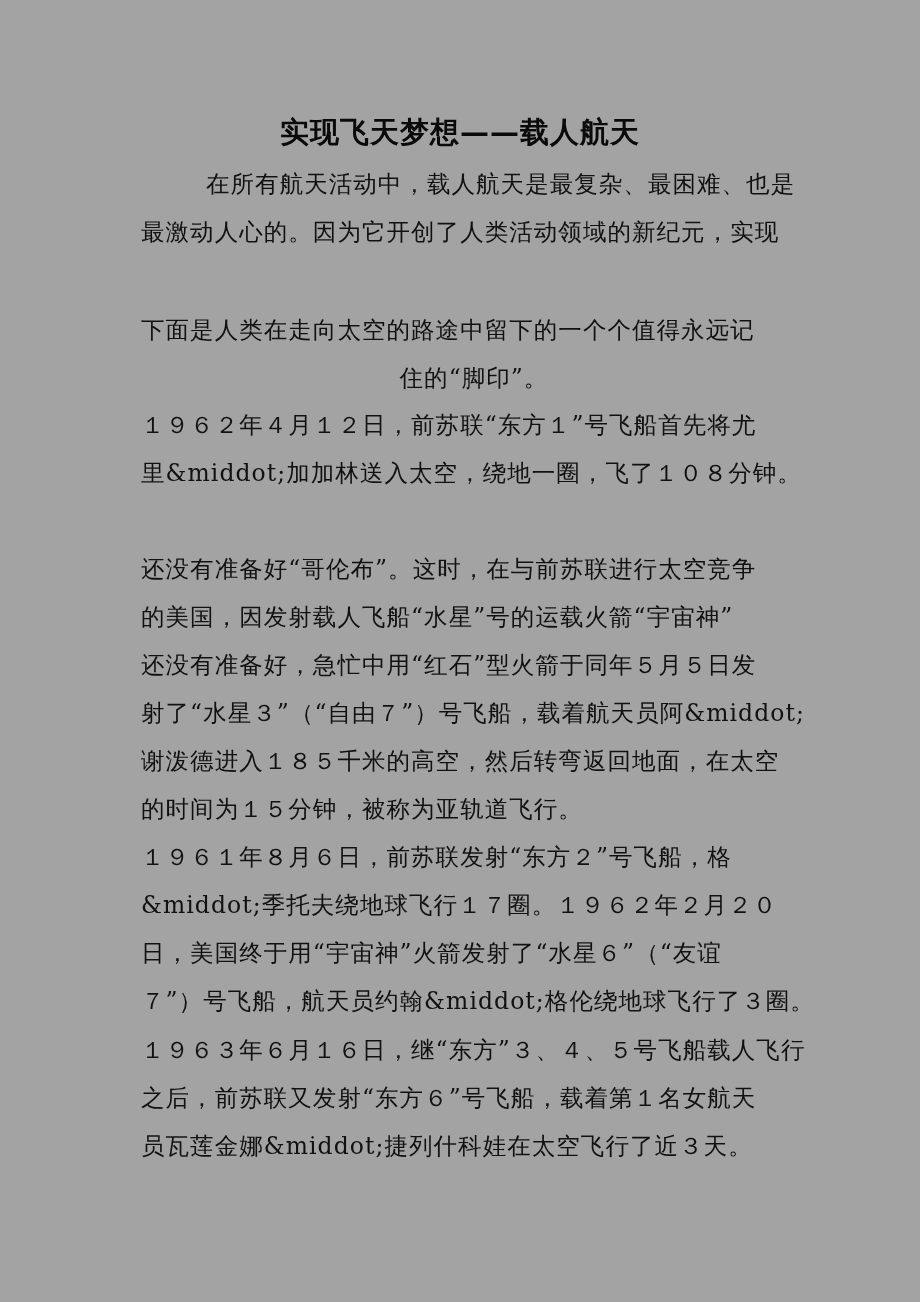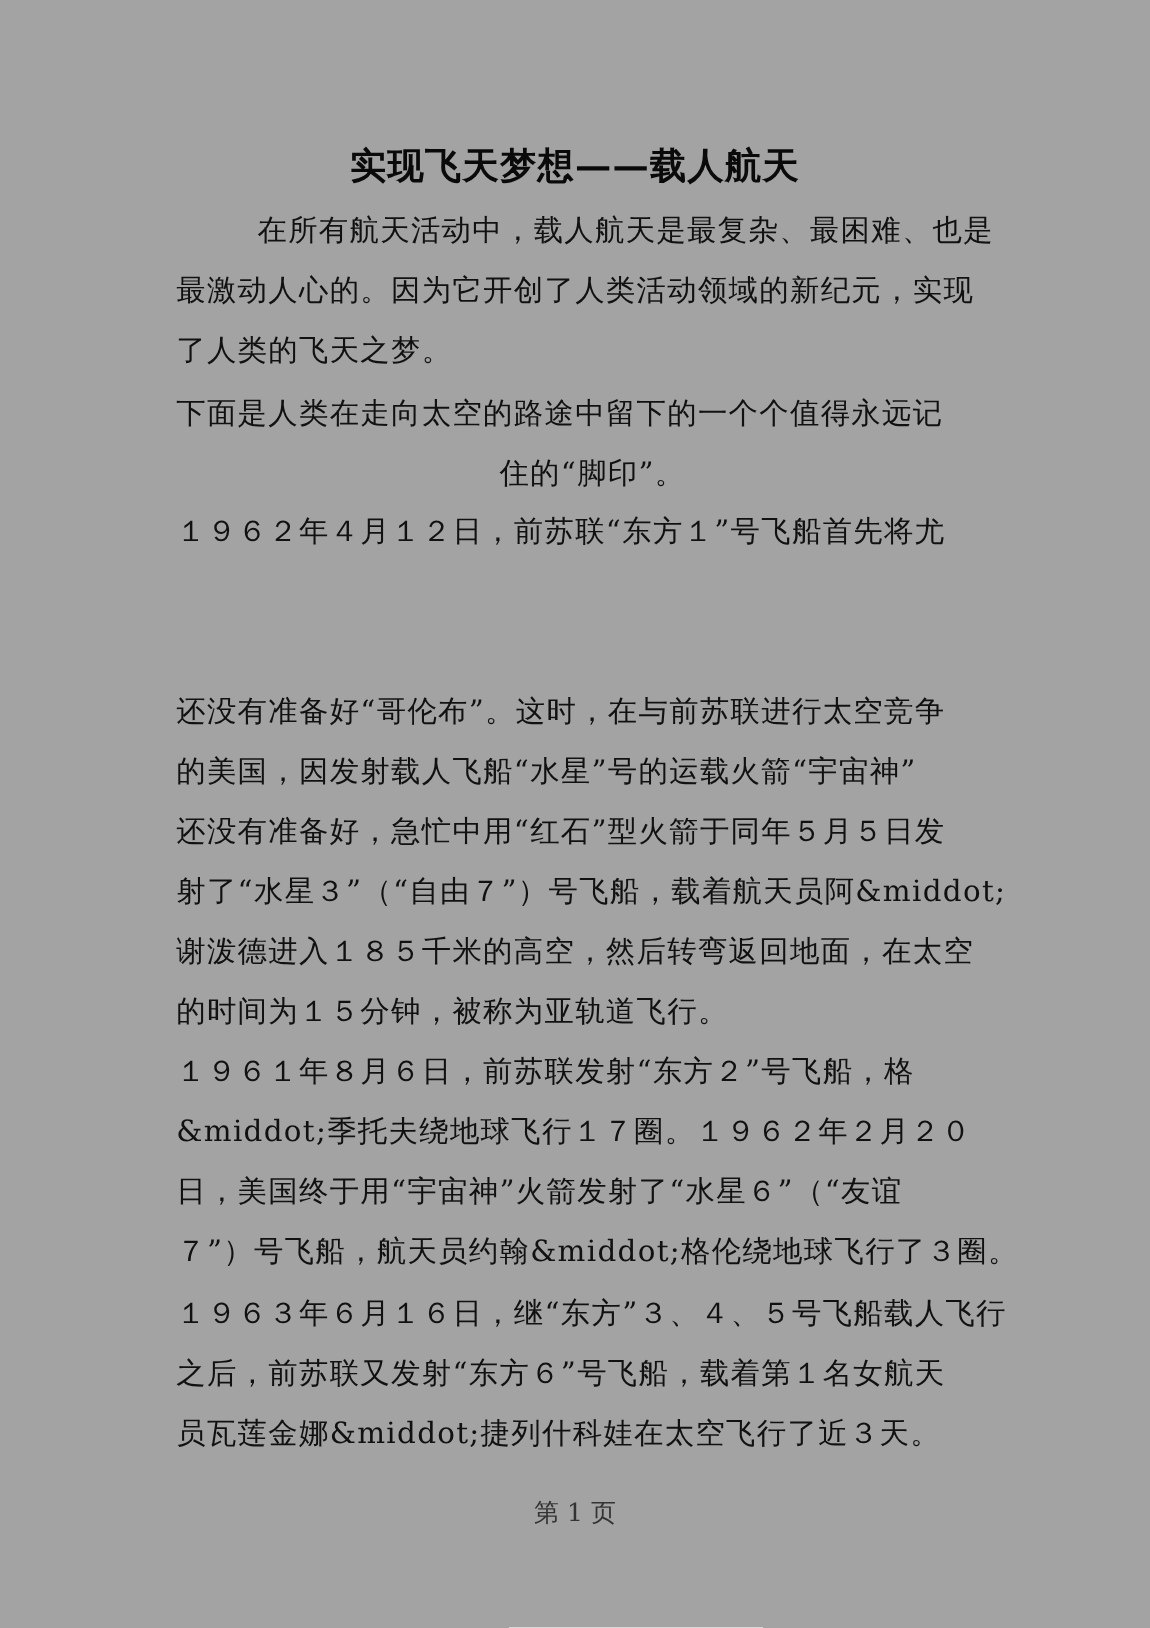--- a/index.html
+++ b/index.html
@@ -16,36 +16,35 @@
             text-align: center; font-size: 20px; color: #333; }
 </style>
 </head>
 <body>
 
 <div class="page">
   <div class="title">实现飞天梦想——载人航天</div>
 
   <div class="line indent" style="top:160px">在所有航天活动中，载人航天是最复杂、最困难、也是</div>
   <div class="line" style="top:208px">最激动人心的。因为它开创了人类活动领域的新纪元，实现</div>
-  <div class="line" style="top:256px">了人类的飞天之梦。</div>
 
   <div class="line" style="top:306px">下面是人类在走向太空的路途中留下的一个个值得永远记</div>
   <div class="line slight" style="top:354px">住的“脚印”。</div>
 
   <div class="line" style="top:401px">１９６２年４月１２日，前苏联“东方１”号飞船首先将尤</div>
+  <div class="line" style="top:449px">里&amp;middot;加加林送入太空，绕地一圈，飞了１０８分钟。</div>
   <div class="line" style="top:545px">还没有准备好“哥伦布”。这时，在与前苏联进行太空竞争</div>
   <div class="line" style="top:593px">的美国，因发射载人飞船“水星”号的运载火箭“宇宙神”</div>
   <div class="line" style="top:641px">还没有准备好，急忙中用“红石”型火箭于同年５月５日发</div>
   <div class="line" style="top:689px">射了“水星３”（“自由７”）号飞船，载着航天员阿&amp;middot;</div>
   <div class="line" style="top:737px">谢泼德进入１８５千米的高空，然后转弯返回地面，在太空</div>
   <div class="line" style="top:785px">的时间为１５分钟，被称为亚轨道飞行。</div>
 
   <div class="line" style="top:833px">１９６１年８月６日，前苏联发射“东方２”号飞船，格</div>
   <div class="line" style="top:881px">&amp;middot;季托夫绕地球飞行１７圈。１９６２年２月２０</div>
   <div class="line" style="top:929px">日，美国终于用“宇宙神”火箭发射了“水星６”（“友谊</div>
   <div class="line" style="top:977px">７”）号飞船，航天员约翰&amp;middot;格伦绕地球飞行了３圈。</div>
 
   <div class="line" style="top:1026px">１９６３年６月１６日，继“东方”３、４、５号飞船载人飞行</div>
   <div class="line" style="top:1074px">之后，前苏联又发射“东方６”号飞船，载着第１名女航天</div>
   <div class="line" style="top:1122px">员瓦莲金娜&amp;middot;捷列什科娃在太空飞行了近３天。</div>
 
-  <div class="footer">第 1 页</div>
 </div>
 
 </body></html>

